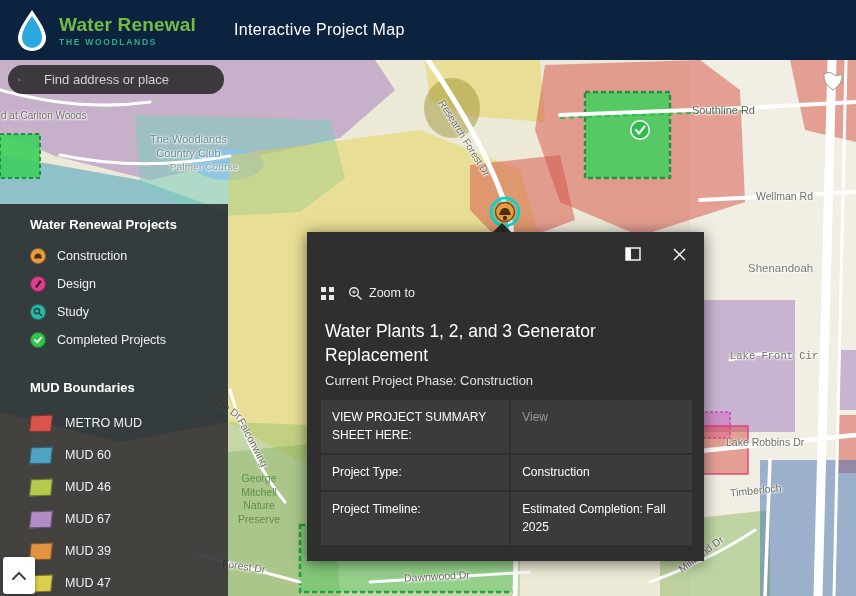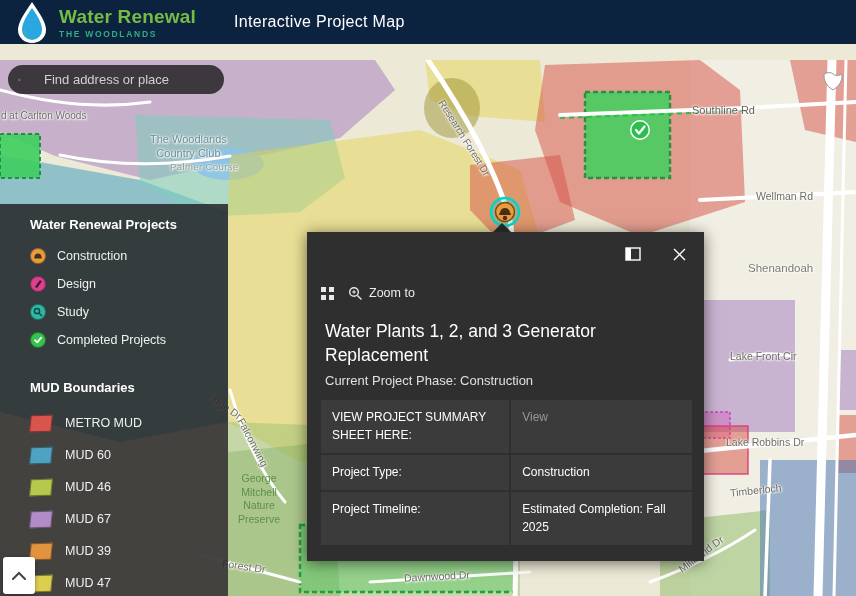--- a/index.html
+++ b/index.html
@@ -1,40 +1,40 @@
 <!DOCTYPE html>
 <html><head>
 <meta charset="utf-8">
 <style>
   * { box-sizing: border-box; margin: 0; padding: 0; }
   html,body { width:856px; height:596px; overflow:hidden; }
   body { font-family:"Liberation Sans", sans-serif; }
   .app { position:relative; width:856px; height:596px; overflow:hidden; background:#ece9d6; }
 
   
-  .hdr { position:absolute; top:0; left:0; width:856px; height:44px; background:#0c2340; display:flex; align-items:center; padding-left:14px; z-index:50; }
+  .hdr { position:absolute; top:0; left:0; width:856px; height:60px; background:#0c2340; display:flex; align-items:center; padding-left:14px; z-index:50; }
   .logo { display:flex; align-items:center; }
   .logo-text { margin-left:9px; }
   .logo-title { color:#76bc43; font-size:19px; font-weight:bold; letter-spacing:.2px; }
   .logo-sub { color:#2fae84; font-size:8.5px; font-weight:bold; letter-spacing:1.7px; margin-top:1px; }
   .app-title { color:#ffffff; font-size:16px; font-weight:400; margin-left:38px; letter-spacing:.3px; }
 
   
   .map-area { position:absolute; top:60px; left:0; width:856px; height:536px; }
   .map-svg { position:absolute; top:0; left:0; }
   .maplabel { position:absolute; font-size:10.5px; color:#6e6e64; white-space:pre-line; pointer-events:none;
               text-shadow:0 0 2px #fff, 0 0 3px #fff, 1px 1px 2px #fff; z-index:5; }
   .ml0 { left:1px; top:50px; font-size:10px; }
   .ml1 { left:150px; top:72px; color:#6a8a96; font-size:11px; text-align:center; line-height:1.3; }
   .ml2 { left:170px; top:101px; font-size:9.5px; color:#8a9a8e; letter-spacing:.4px; }
   .ml3 { left:446px; top:38px; transform:rotate(58deg); transform-origin:0 0; font-size:10px; }
   .ml4 { left:692px; top:44px; font-size:11px; color:#5f5f58; }
   .ml5 { left:756px; top:130px; }
   .ml6 { left:748px; top:202px; font-size:11.5px; color:#7a7a74; }
-  .ml7 { left:730px; top:290px; }
+  .ml7 { left:730px; top:290px;font-family:Liberation Mono, monospace; }
   .ml8 { left:726px; top:376px; }
   .ml9 { left:730px; top:424px; transform:rotate(-6deg); }
   .ml10 { left:238px; top:412px; color:#5e8f4e; text-align:center; line-height:1.3; text-shadow:none; }
   .ml11 { left:246px; top:356px; transform:rotate(62deg); transform-origin:0 0; }
   .ml12 { left:214px; top:330px; transform:rotate(36deg); transform-origin:0 0; }
   .ml13 { left:222px; top:500px; transform:rotate(8deg); }
   .ml14 { left:404px; top:510px; transform:rotate(-3deg); }
   .ml15 { left:676px; top:505px; transform:rotate(-37deg); transform-origin:0 0; }
 
   

